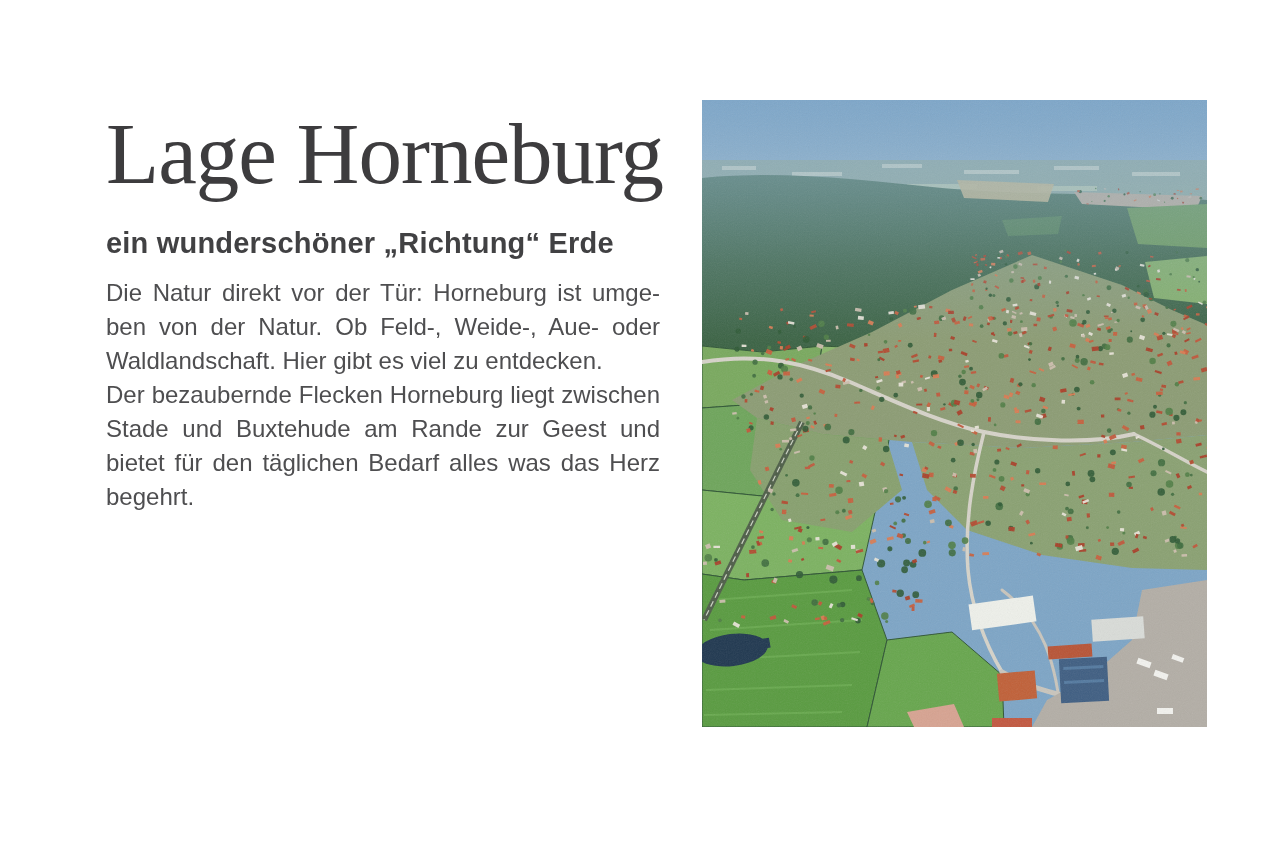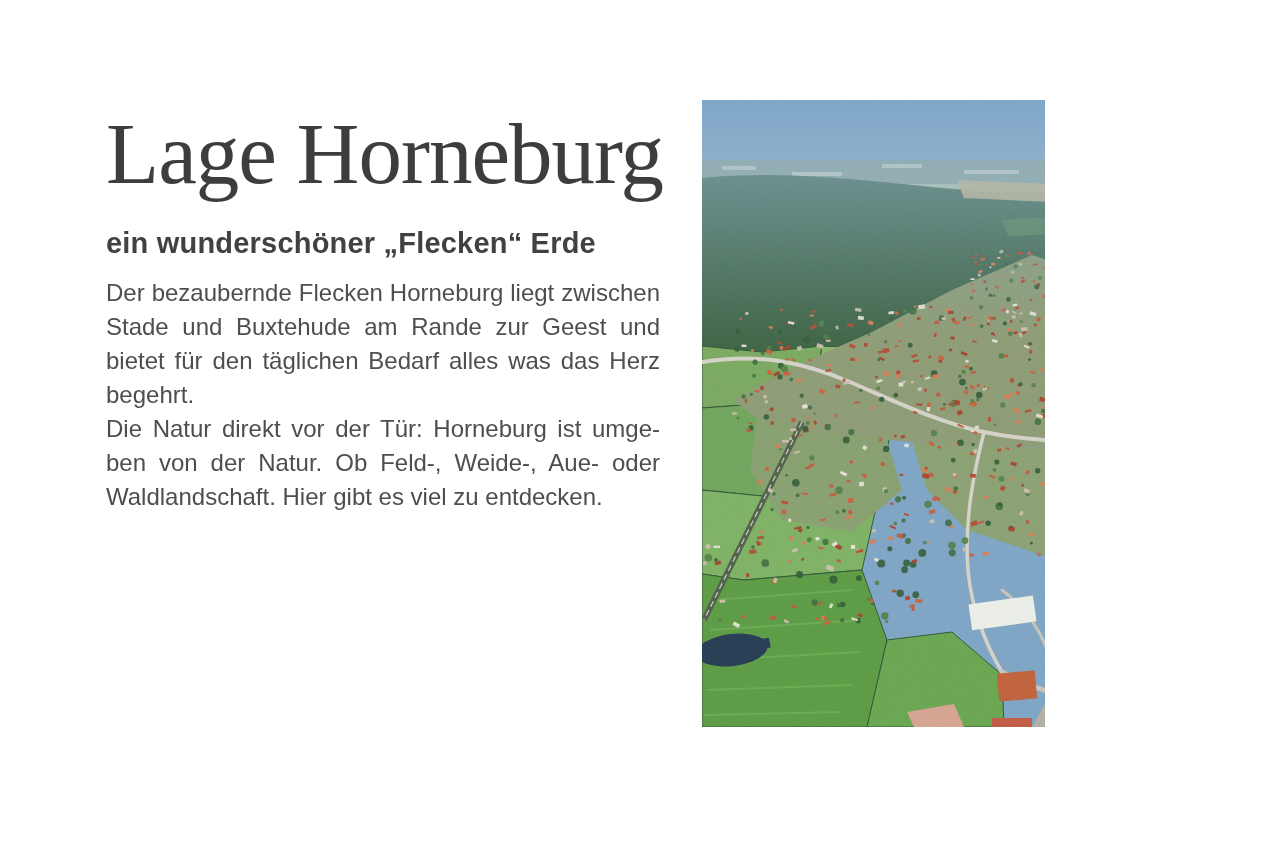--- a/index.html
+++ b/index.html
@@ -1,17 +1,17 @@
 <!DOCTYPE html>
 <html><head>
 <meta charset="utf-8">
 <style>
   html,body{margin:0;padding:0;background:#ffffff;}
   .page{
-    position:relative;width:1045px;height:852px;background:#ffffff;
+    position:relative;width:1279px;height:852px;background:#ffffff;
     font-family:"Liberation Sans",sans-serif;overflow:hidden;
   }
   .text-col{position:absolute;left:106px;top:108px;width:554px;}
   .doc-title{
     font-family:"Liberation Serif",serif;font-weight:400;
     font-size:87px;line-height:1.05;color:#3d3c3e;margin:0;letter-spacing:-1px;
     white-space:nowrap;
   }
   .doc-subtitle{
     font-size:29px;font-weight:700;color:#414143;margin:28px 0 0 0;letter-spacing:.2px;
@@ -27,24 +27,24 @@
   }
   .photo-frame svg{display:block;}
 </style>
 </head>
 <body>
 
 <div class="page">
 
   <div class="text-col">
     <h1 class="doc-title">Lage Horneburg</h1>
-    <h2 class="doc-subtitle">ein wunderschöner „Flecken“ Erde</h2>
+    <h2 class="doc-subtitle">ein wunderschöner „Richtung“ Erde</h2>
     <div class="body-text">
+      <p>Die Natur direkt vor der Tür: Horneburg ist umge­ben von der Natur. Ob Feld-, Weide-, Aue- oder Waldlandschaft. Hier gibt es viel zu entdecken.</p>
       <p>Der bezaubernde Flecken Horneburg liegt zwi­schen Stade und Buxtehude am Rande zur Geest und bietet für den täglichen Bedarf alles was das Herz begehrt.</p>
-      <p>Die Natur direkt vor der Tür: Horneburg ist umge­ben von der Natur. Ob Feld-, Weide-, Aue- oder Waldlandschaft. Hier gibt es viel zu entdecken.</p>
     </div>
   </div>
 
   <div class="photo-frame">
     <svg id="photo-svg" viewBox="0 0 505 627" width="505" height="627" preserveAspectRatio="none" role="img" aria-label="Luftaufnahme des Flecken Horneburg: Felder, Wald und Wohnhäuser mit roten Dächern">
       <defs>
         <linearGradient id="skyg" x1="0" y1="0" x2="0" y2="1">
           <stop offset="0" stop-color="#6c9cc4"></stop>
           <stop offset="0.55" stop-color="#8fb2cc"></stop>
           <stop offset="1" stop-color="#a9c2cf"></stop>

